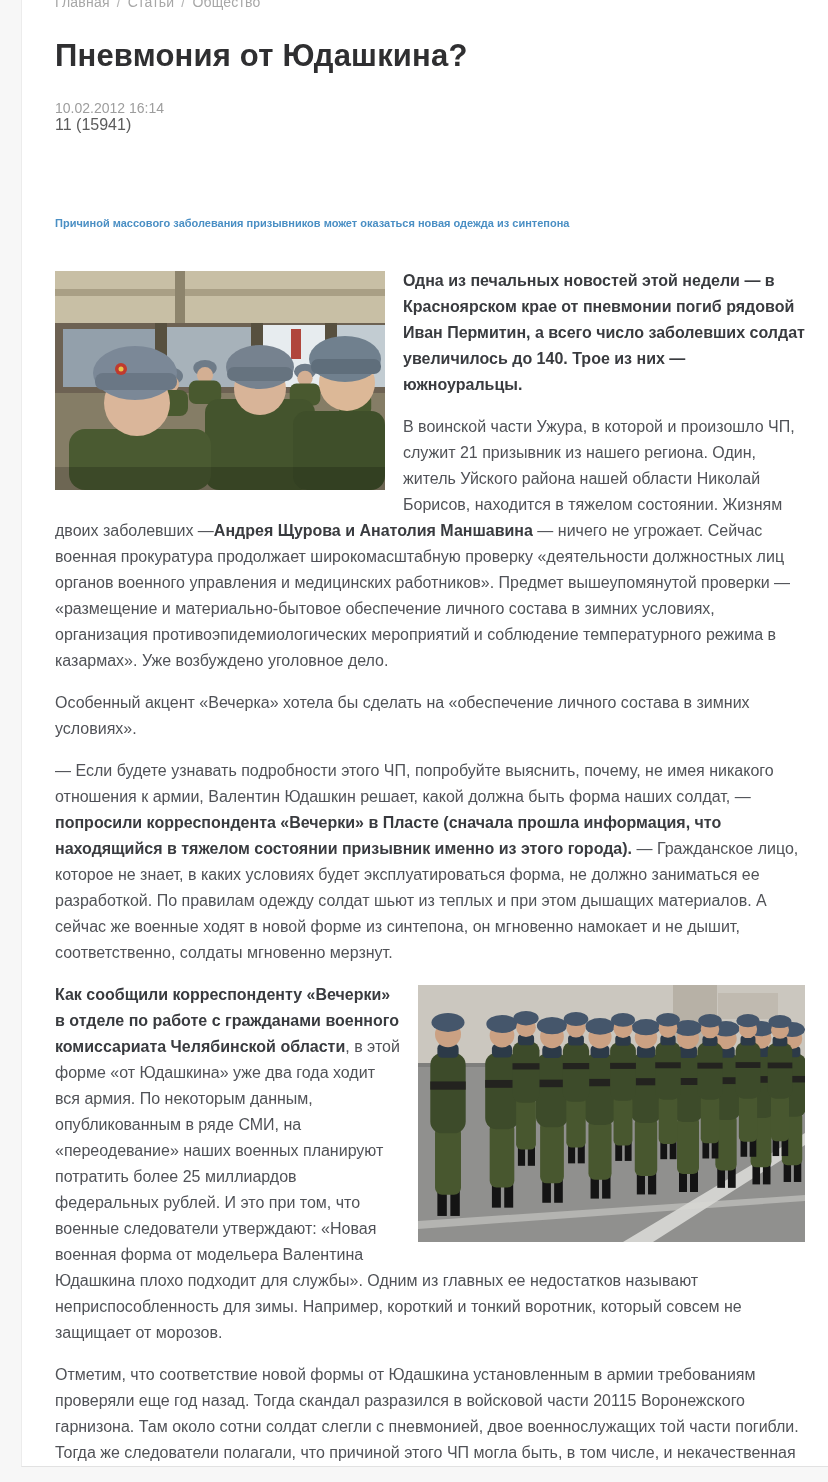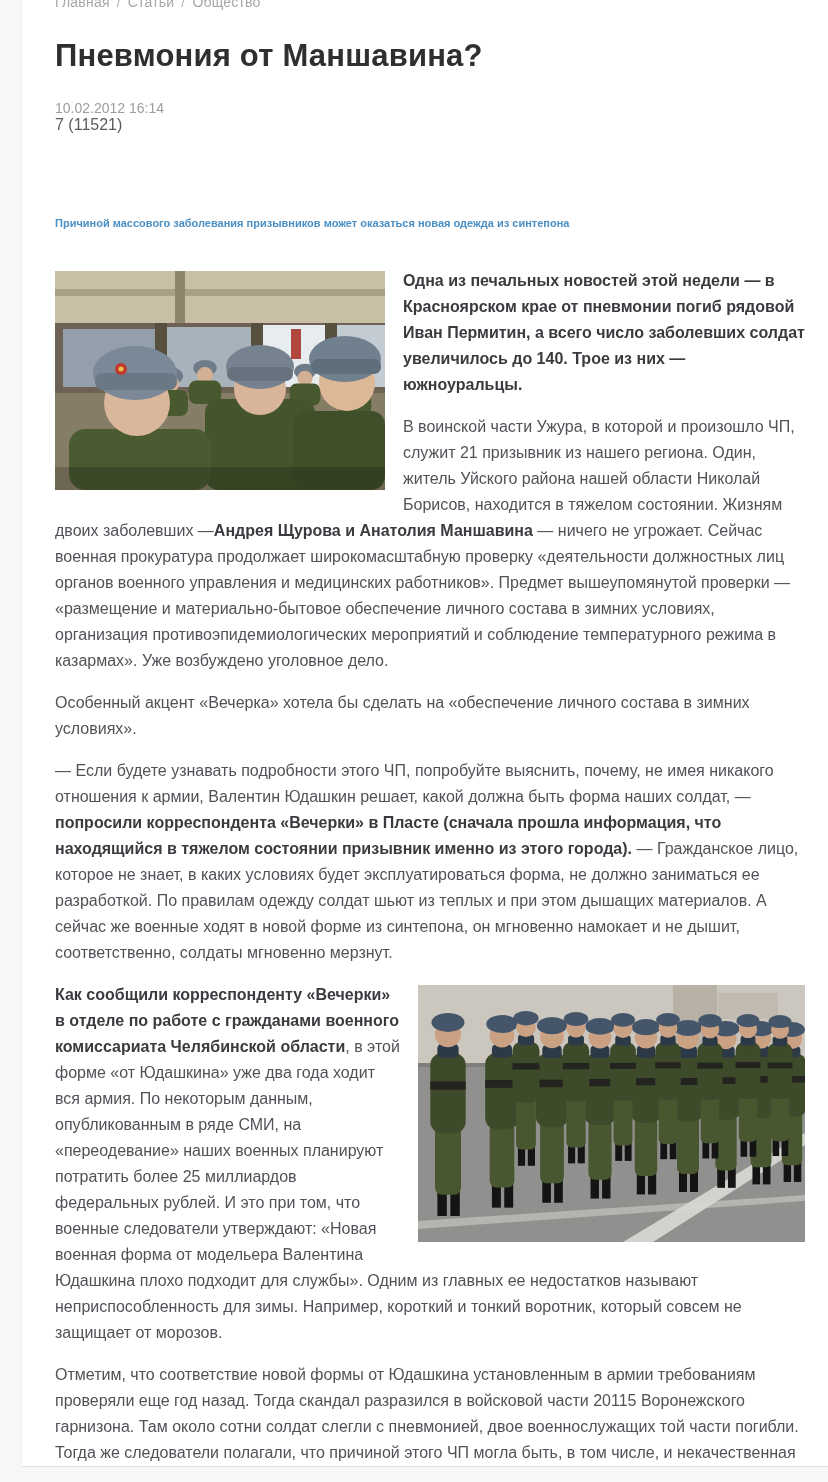--- a/index.html
+++ b/index.html
@@ -43,25 +43,25 @@
 </style>
 </head>
 <body>
 
 <div class="card">
 
   <div class="breadcrumb">
     <a>Главная</a><span class="sep">/</span><a>Статьи</a><span class="sep">/</span><a>Общество</a>
   </div>
 
-  <h1 class="title">Пневмония от Маншавина?</h1>
+  <h1 class="title">Пневмония от Юдашкина?</h1>
 
   <div class="meta">
     <span class="date">10.02.2012 16:14</span>
-    <a class="comments">7 (11521)</a>
+    <a class="comments">11 (15941)</a>
   </div>
 
   <div class="lead">Причиной массового заболевания призывников может оказаться новая одежда из синтепона</div>
 
   <div class="article">
 
     <div class="photo photo-left">
       <svg viewBox="0 0 330 219" preserveAspectRatio="none" aria-hidden="true">
         <rect width="330" height="219" fill="#857d66"></rect>
         <rect width="330" height="58" fill="#c8bfa5"></rect>

